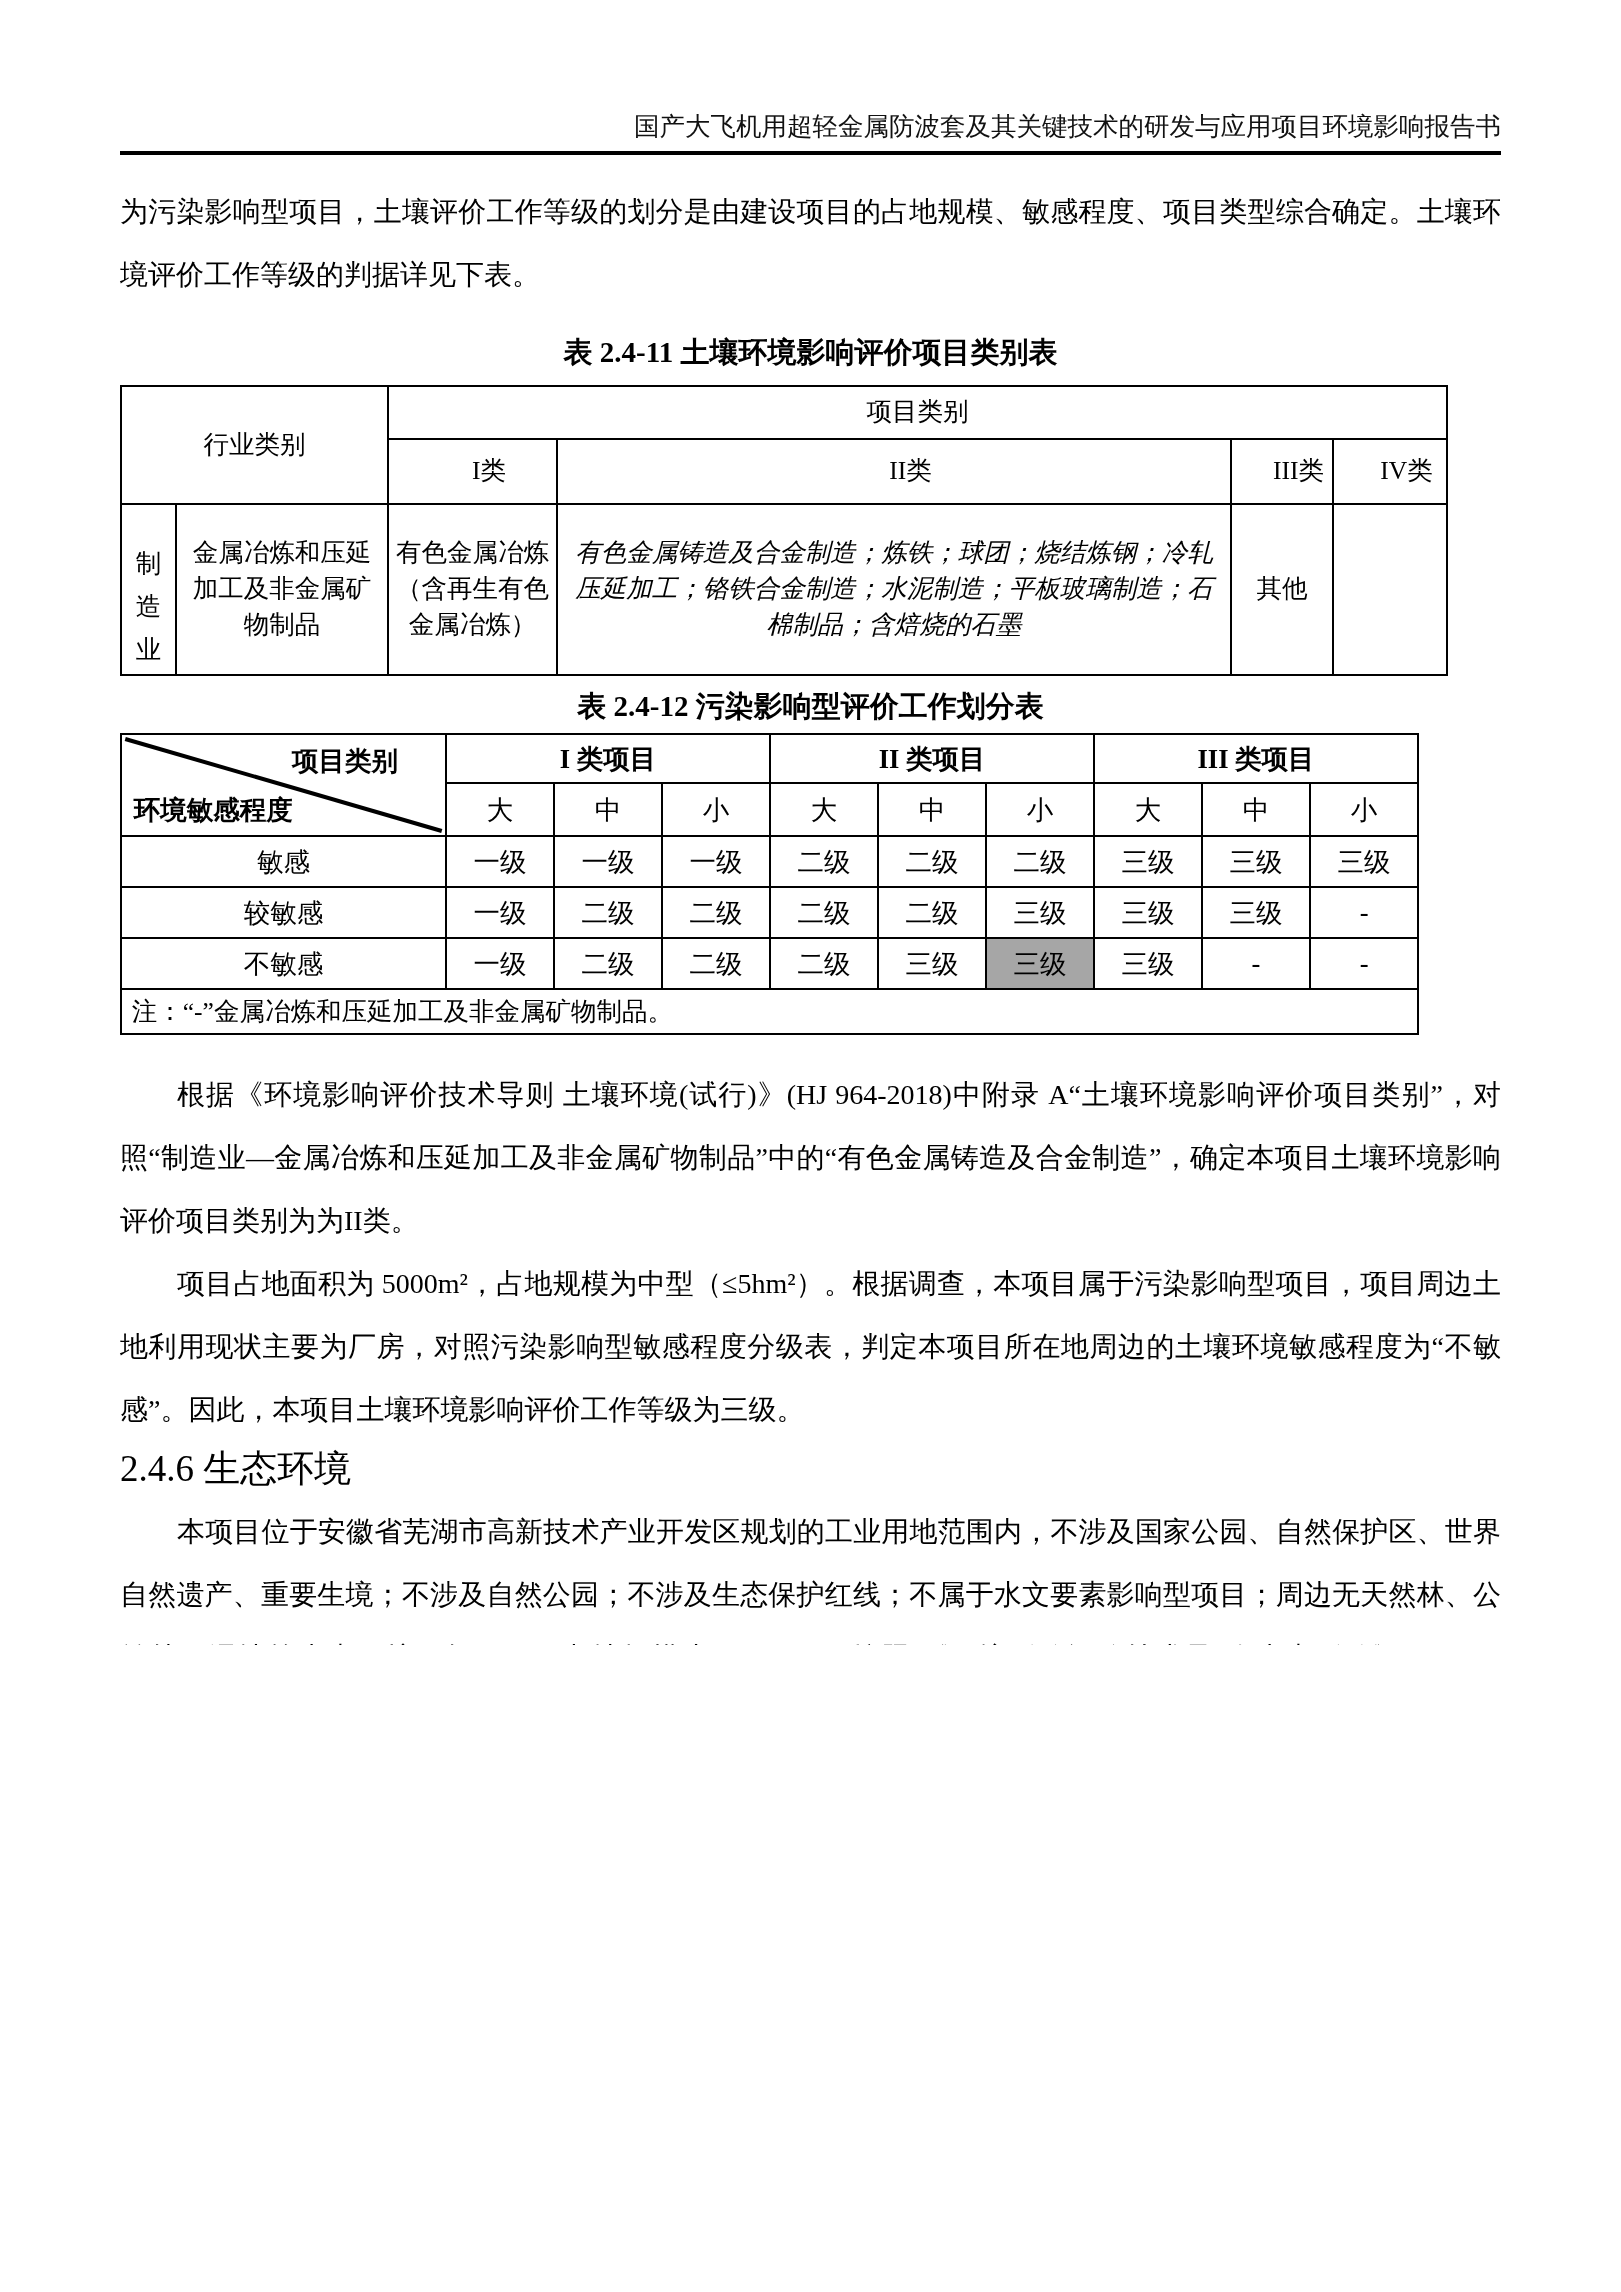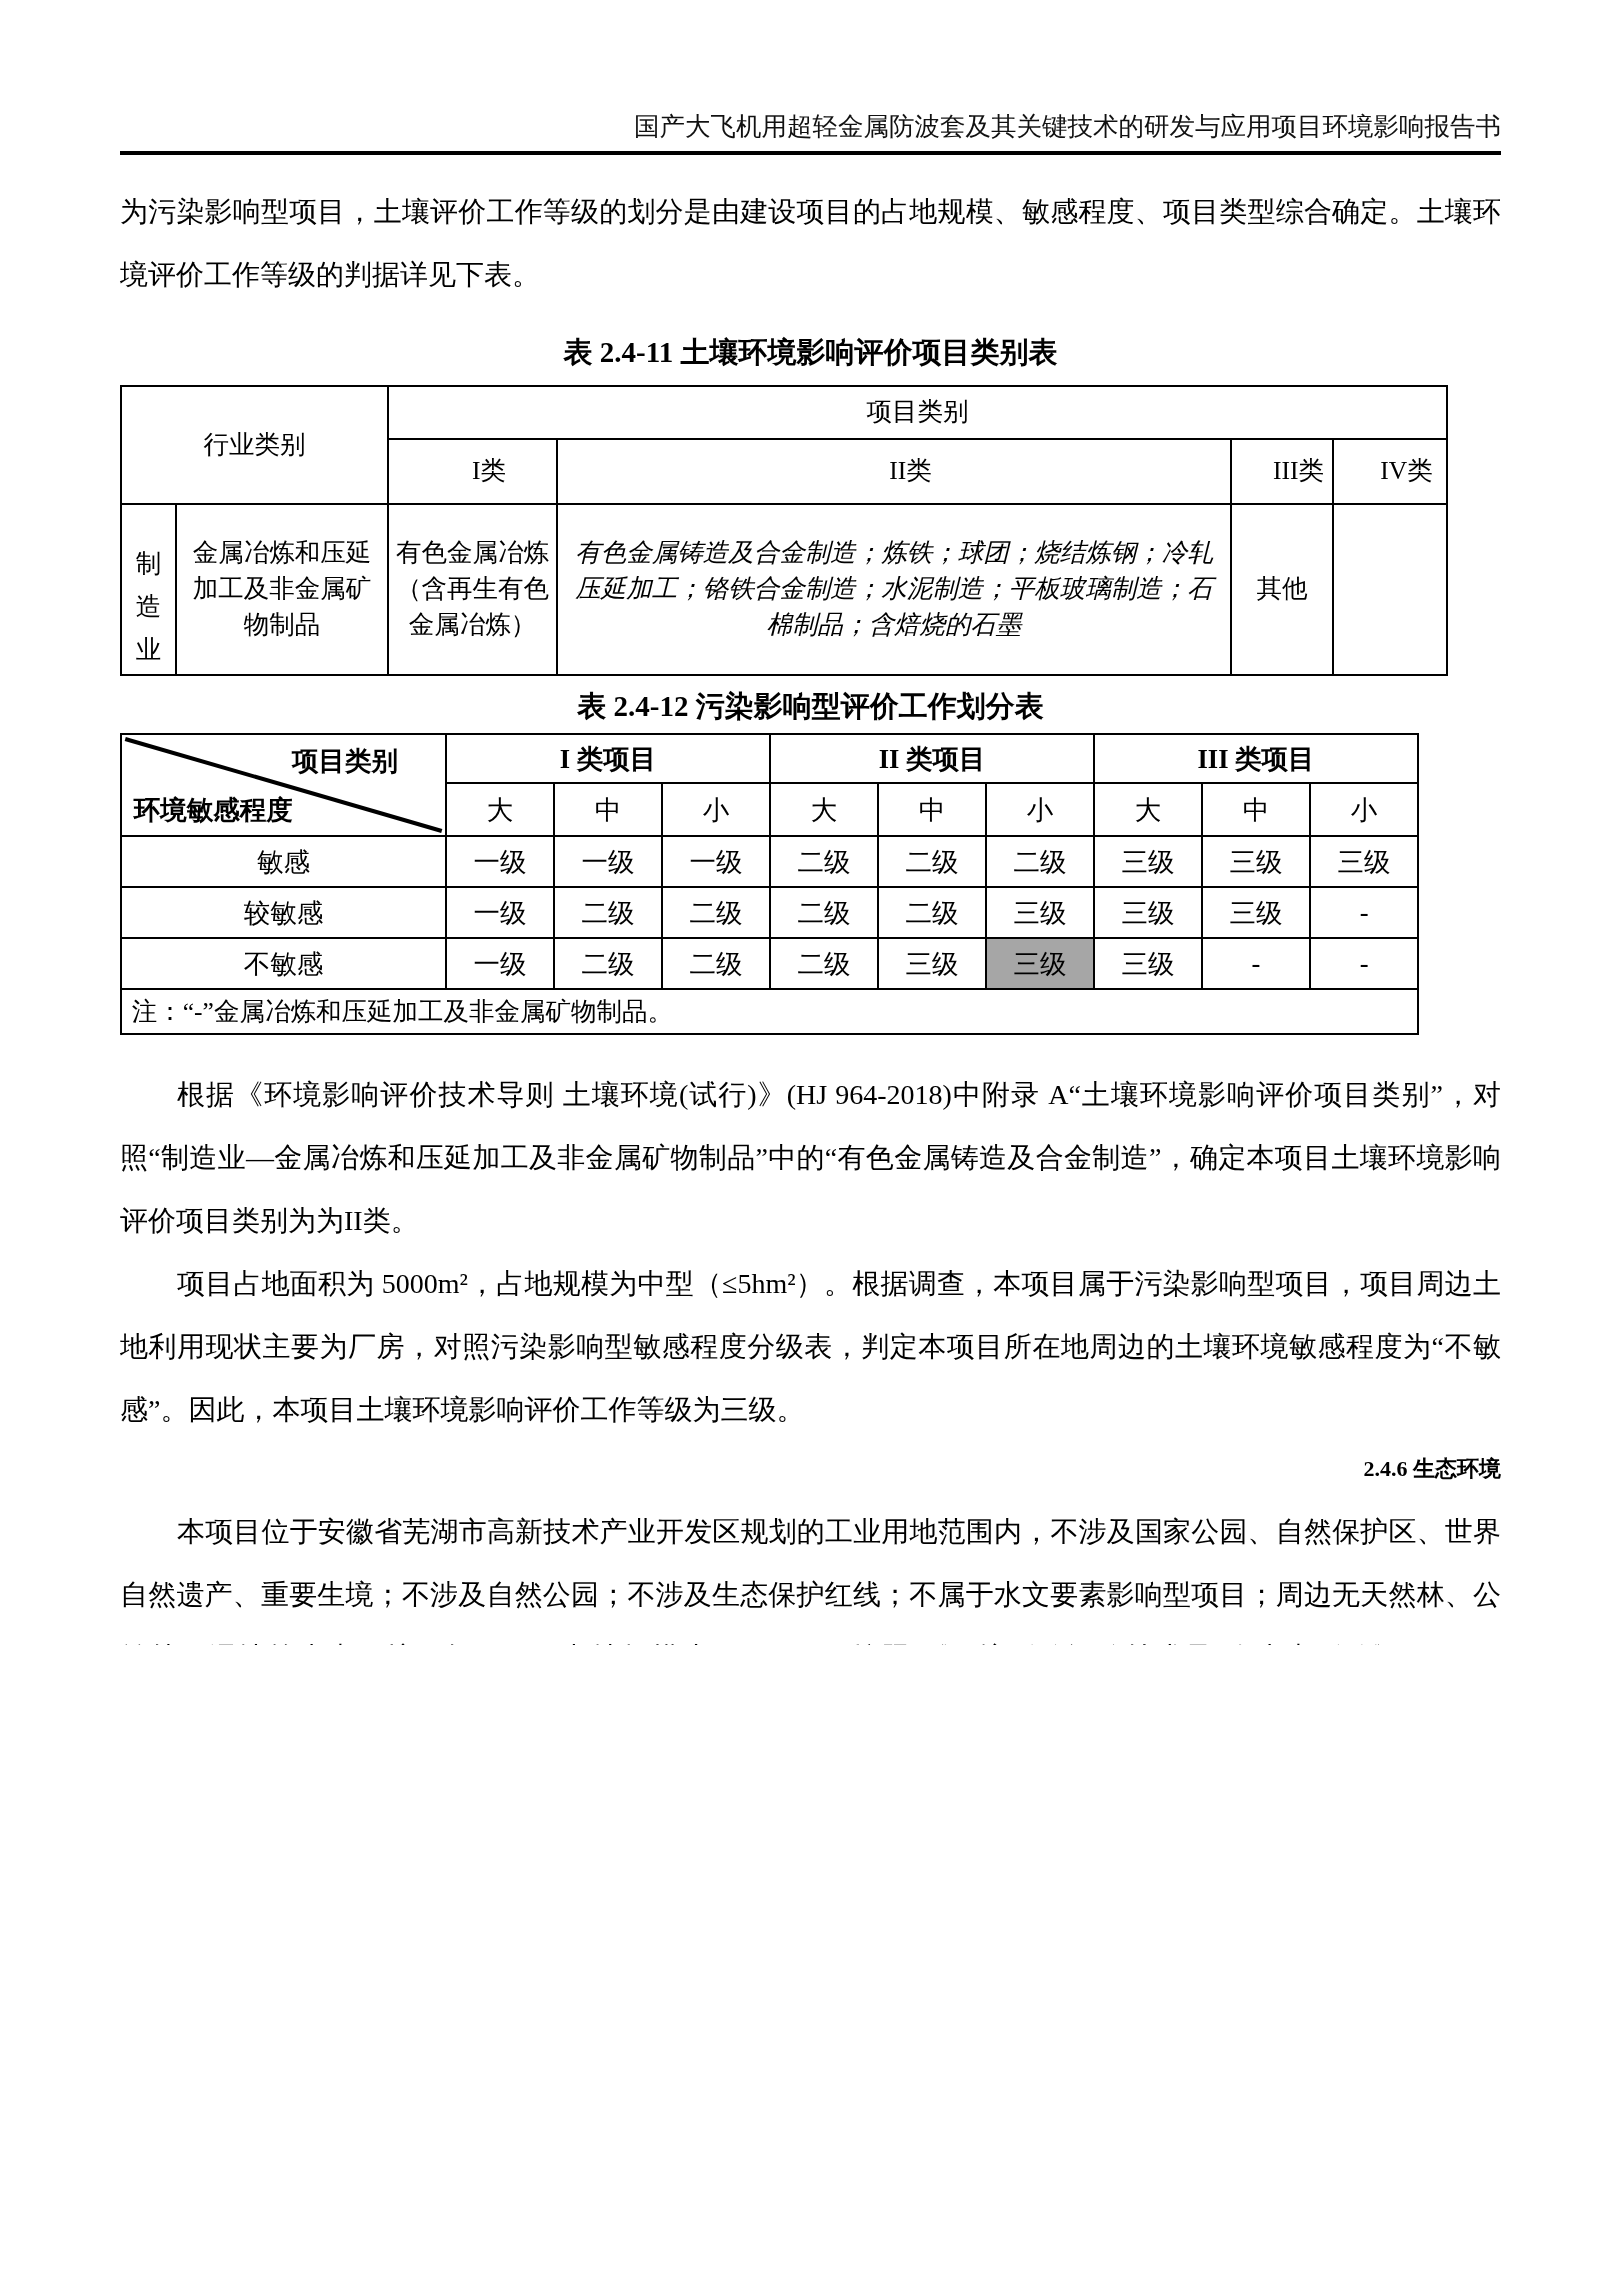--- a/index.html
+++ b/index.html
@@ -83,25 +83,24 @@
     text-align: left;
     font-size: 25.5px;
     padding-left: 9.8px;
   }
   .corner-cell { position: relative; padding: 0; }
   .corner-cell svg { position: absolute; left: 0; top: 0; width: 100%; height: 100%; }
   .corner-top { position: absolute; top: 7.8px; right: 47px; font-weight: bold; font-size: 26.5px; }
   .corner-bottom { position: absolute; bottom: 7.8px; left: 11.8px; font-weight: bold; font-size: 26.5px; }
 
   .section-heading {
-    font-size: 22px;
-    font-weight: bold;
+    font-size: 37px;
+    font-weight: normal;
     line-height: 43px;
     margin: 5.9px 0 0 0;
-    text-align: right;
   }
   .para-after-heading { margin-top: 9.8px; }
   .para-after-table { margin-top: 28px; }
 
   .page-number {
     position: absolute;
     top: 2098px;
     left: 0;
     width: 100%;
     text-align: center;

